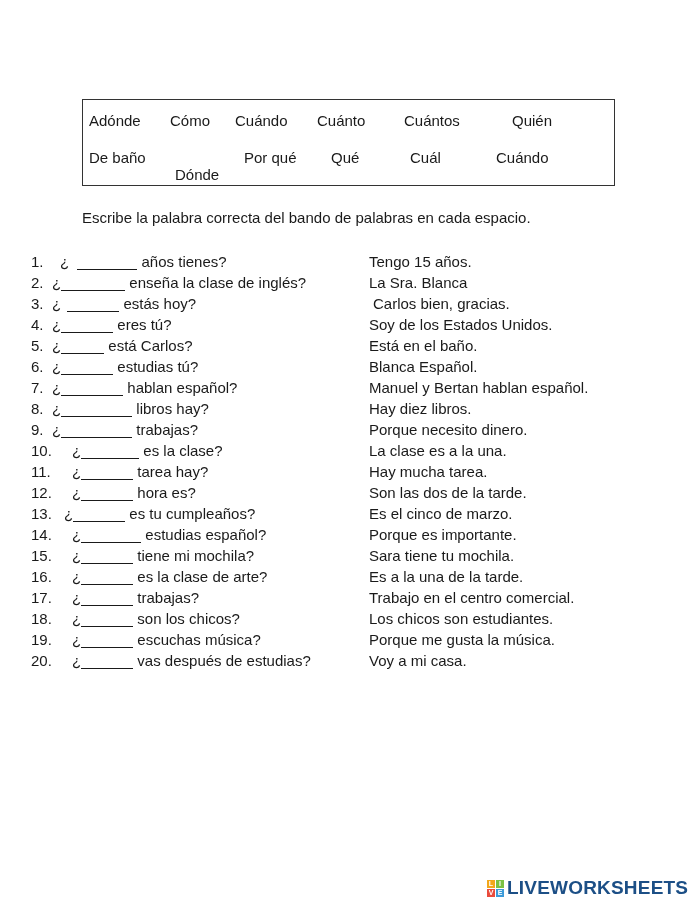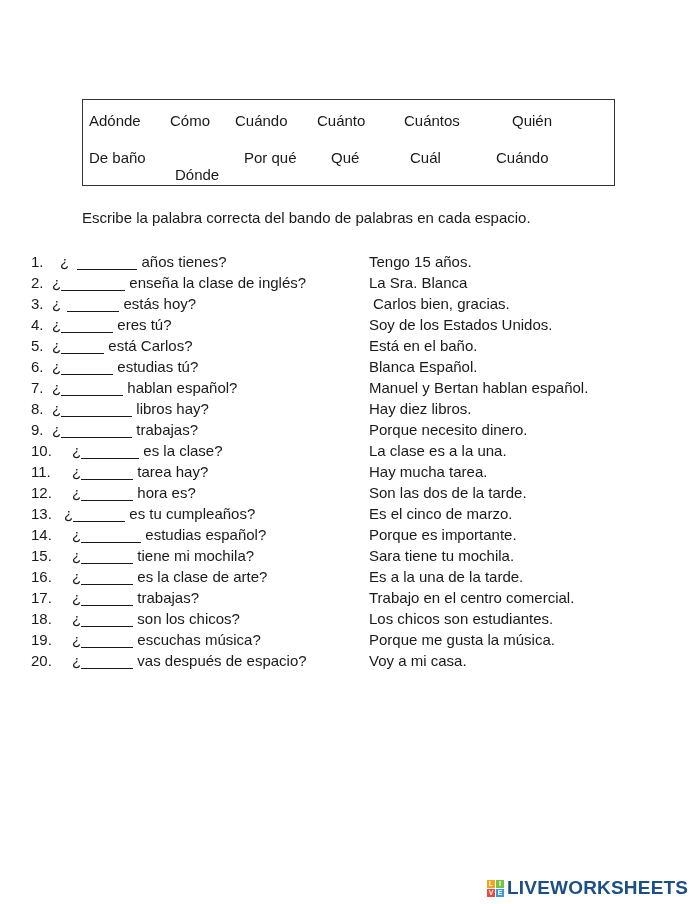--- a/index.html
+++ b/index.html
@@ -230,21 +230,21 @@
       <span>¿</span><input class="blank-input" style="width: 52px;">
       <span>escuchas música?</span>
     </span>
   </div>
   <span class="a-text" style="top:631px">Porque me gusta la música.</span>
 
   <div class="q-row" style="top:652px">
     <span class="q-num" style="left:31px">20.</span>
     <span class="q-text" style="left:72px">
       <span>¿</span><input class="blank-input" style="width: 52px;">
-      <span>vas después de espacio?</span>
+      <span>vas después de estudias?</span>
     </span>
   </div>
   <span class="a-text" style="top:652px">Voy a mi casa.</span>
 </div>
 
 <div class="logo">
   <div class="logo-grid">
     <span style="background:#f2a71b">L</span>
     <span style="background:#7ac143">I</span>
     <span style="background:#e94b3c">V</span>

